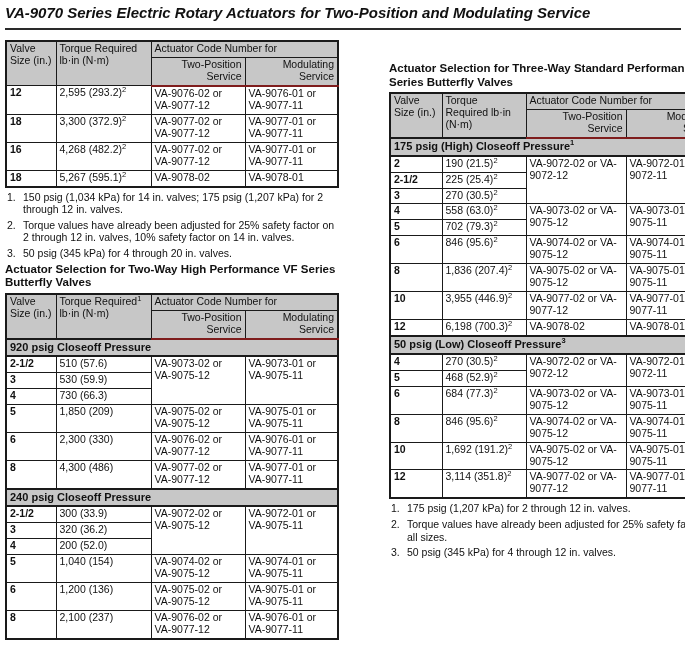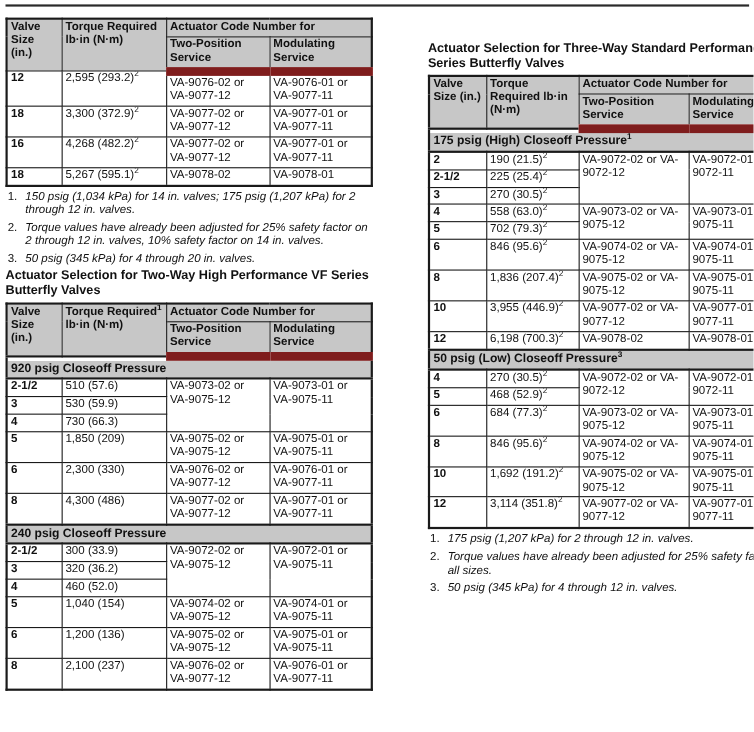--- a/index.html
+++ b/index.html
@@ -25,37 +25,38 @@
   .mt { margin-top: 13px; }
   table.datatable {
     border-collapse: collapse; table-layout: fixed;
     font-size: 10.5px; line-height: 1.14; color: #111;
     border: 2px solid #1a1a1a; margin: 0 0 3px 0;
   }
   .datatable th, .datatable td {
     border: 1px solid #1a1a1a; padding: 1px 3px 2px 3px;
     vertical-align: top; text-align: left; overflow: hidden;
   }
-  .datatable thead th { background: #c7c7c7; font-weight: bold; }
-  .datatable thead tr:last-child th { border-bottom: 8px solid #7f1d1d; }
+  .datatable thead th { background: #c7c7c7; font-weight: normal; }
+  .datatable thead tr:last-child th { border-bottom: 2px solid #7f1d1d; text-align: right; }
   .datatable tr.section td {
     background: #c7c7c7; font-weight: bold; font-size: 11px;
     border-top: 2px solid #1a1a1a; border-bottom: 2px solid #1a1a1a;
   }
   .datatable td.c0 { font-weight: bold; }
   sup { font-size: 7.5px; line-height: 0; vertical-align: super; }
   .footnotes { font-size: 10.5px; margin: 2px 0 0 2px; color: #111; }
   .fn { display: flex; margin: 0 0 3px 0; line-height: 1.2; }
   .fn-num { width: 16px; flex: none; }
-  .fn-text { flex: 1; font-style: italic; }
+  .fn-text { flex: 1; }
 </style>
 </head>
 <body>
 
 <div class="page">
+  <h1 class="doc-title">VA-9070 Series Electric Rotary Actuators for Two-Position and Modulating Service</h1>
   <hr class="title-rule">
 
   <div class="columns">
     <div class="col col-left">
 
       <section>
         <table class="datatable">
             <colgroup>
               <col style="width:50px">
               <col style="width:95px">
@@ -180,21 +181,21 @@
                 <td class="">300 (33.9)</td>
                 <td class="" rowspan="3">VA-9072-02 or VA-9075-12</td>
                 <td class="" rowspan="3">VA-9072-01 or VA-9075-11</td>
               </tr>
               <tr>
                 <td class="c0">3</td>
                 <td class="">320 (36.2)</td>
               </tr>
               <tr>
                 <td class="c0">4</td>
-                <td class="">460 (52.0)</td>
+                <td class="">200 (52.0)</td>
               </tr>
               <tr>
                 <td class="c0">5</td>
                 <td class="">1,040 (154)</td>
                 <td class="">VA-9074-02 or VA-9075-12</td>
                 <td class="">VA-9074-01 or VA-9075-11</td>
               </tr>
               <tr>
                 <td class="c0">6</td>
                 <td class="">1,200 (136)</td>

